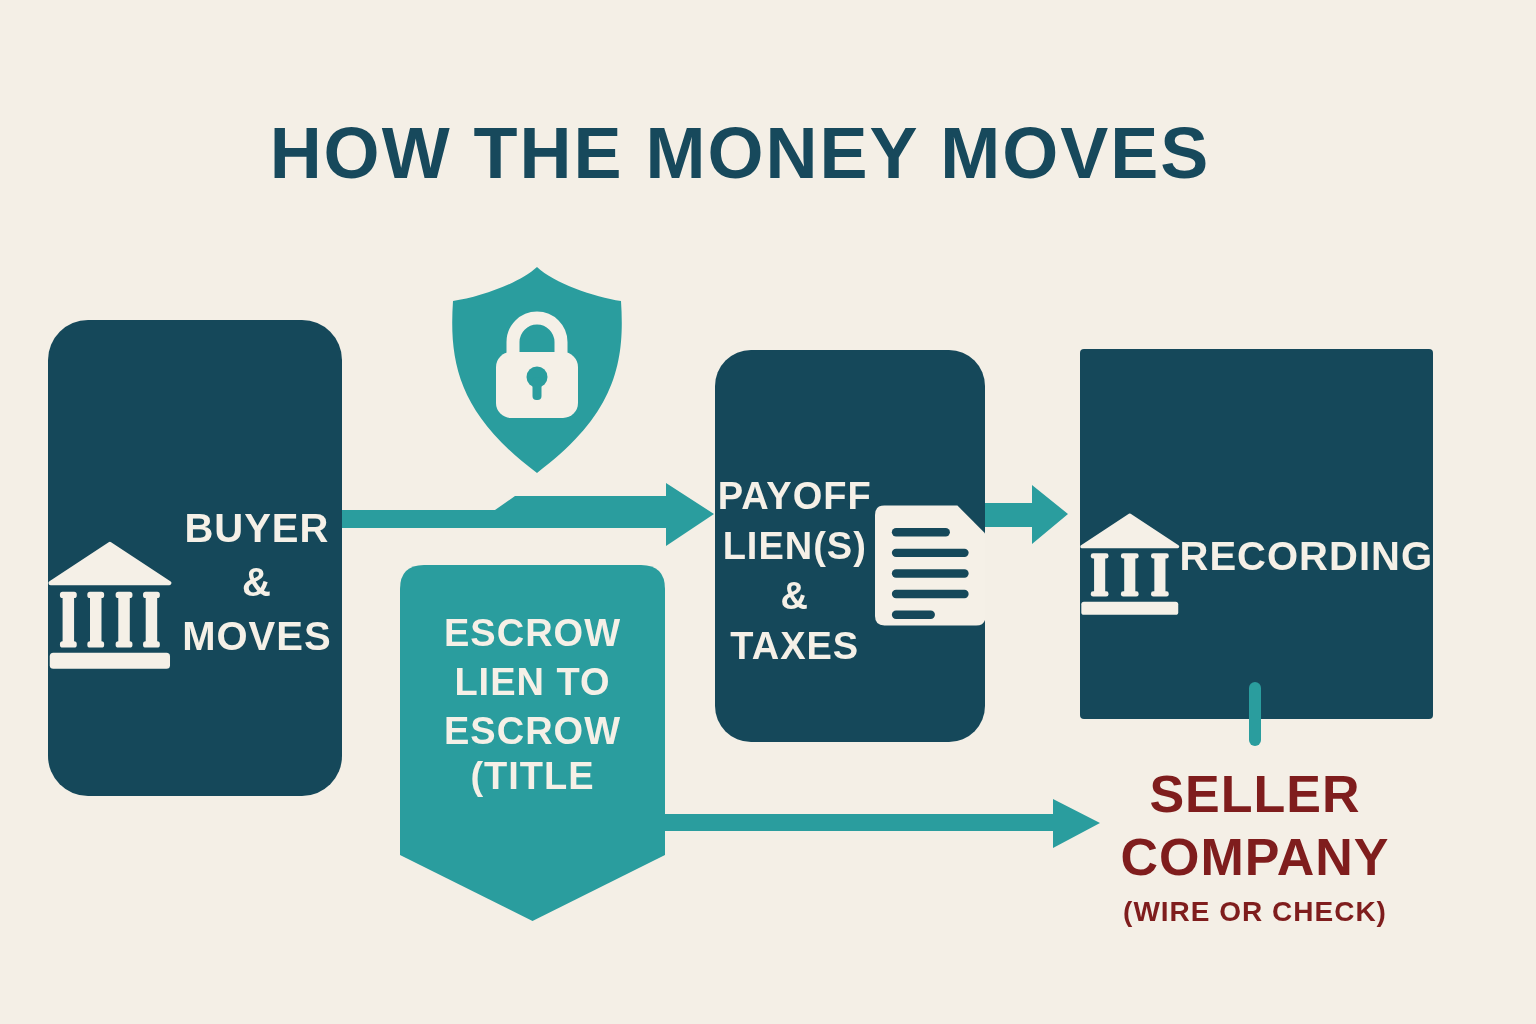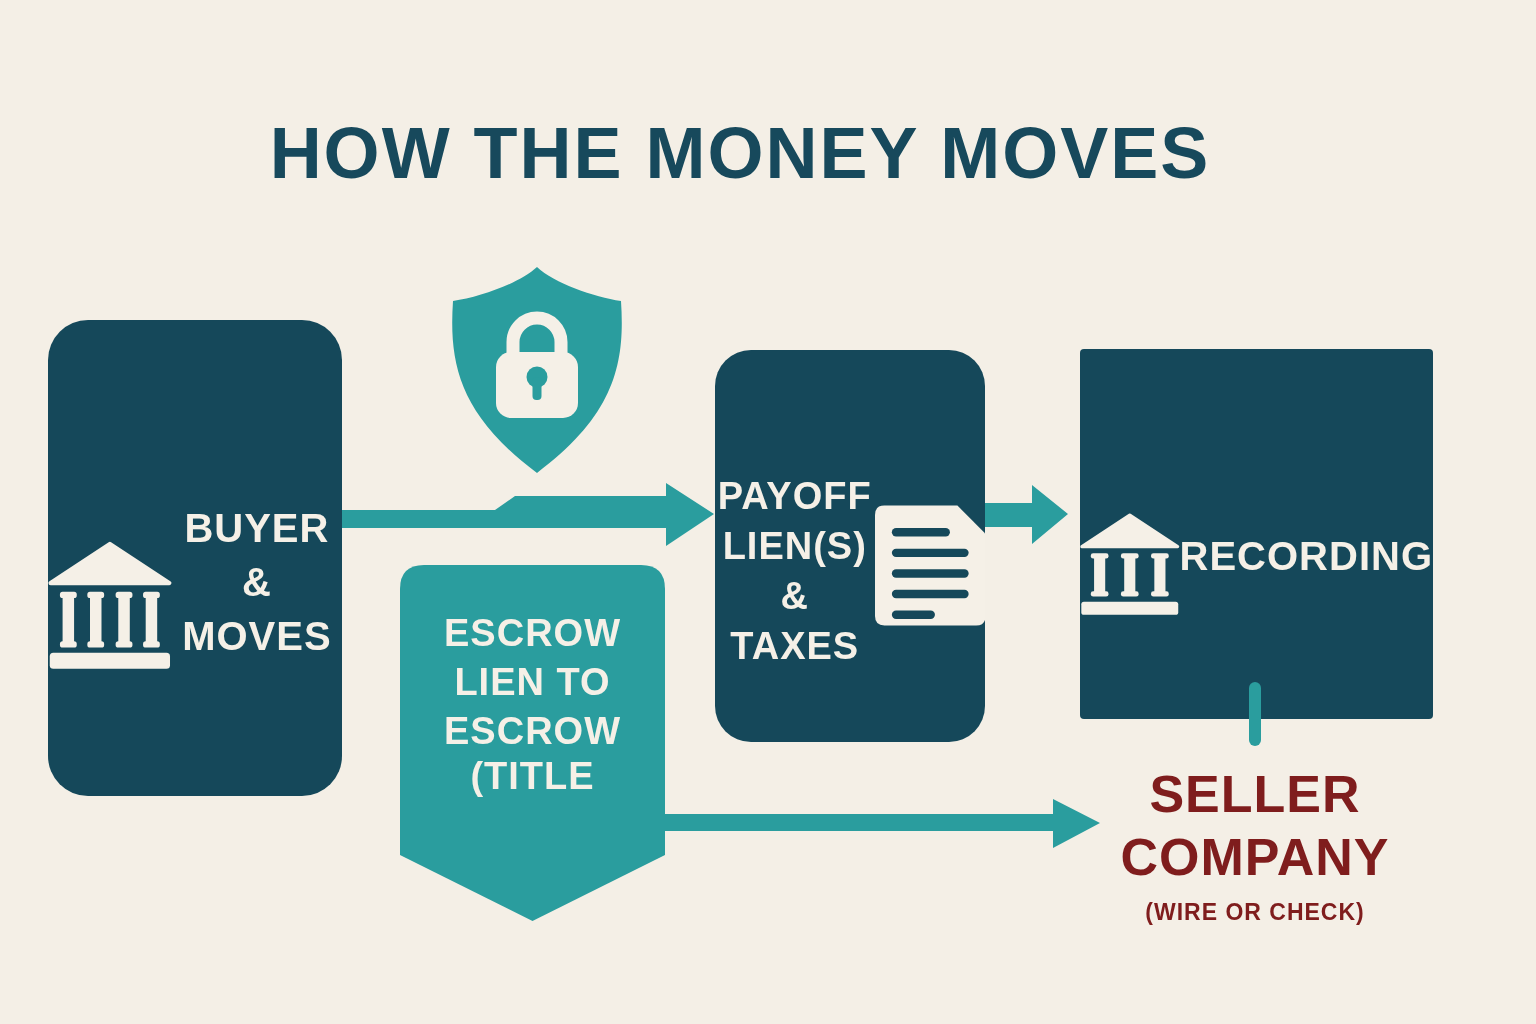--- a/index.html
+++ b/index.html
@@ -35,21 +35,21 @@
     position:absolute;left:400px;top:565px;width:265px;padding-top:44px;
     text-align:center;color:#F5F0E7;font-weight:bold;letter-spacing:1px;
   }
   .ribbon-main{font-size:38px;line-height:49px;}
   .ribbon-sub{font-size:38px;line-height:40px;}
   .seller{
     position:absolute;left:1055px;top:763px;width:400px;text-align:center;
     color:#7f1d1d;font-weight:bold;
   }
   .seller-main{font-size:52px;line-height:63px;letter-spacing:1px;}
-  .seller-sub{font-size:23px;line-height:38px;margin-top:4px;letter-spacing:1px;}
+  .seller-sub{font-size:28px;line-height:38px;margin-top:4px;letter-spacing:1px;}
   .flow-overlay{position:absolute;left:0;top:0;pointer-events:none;}
 </style>
 </head>
 <body>
 
 <div class="stage">
 
   <div class="title">HOW THE MONEY MOVES</div>
 
   <div class="node buyer-box">

